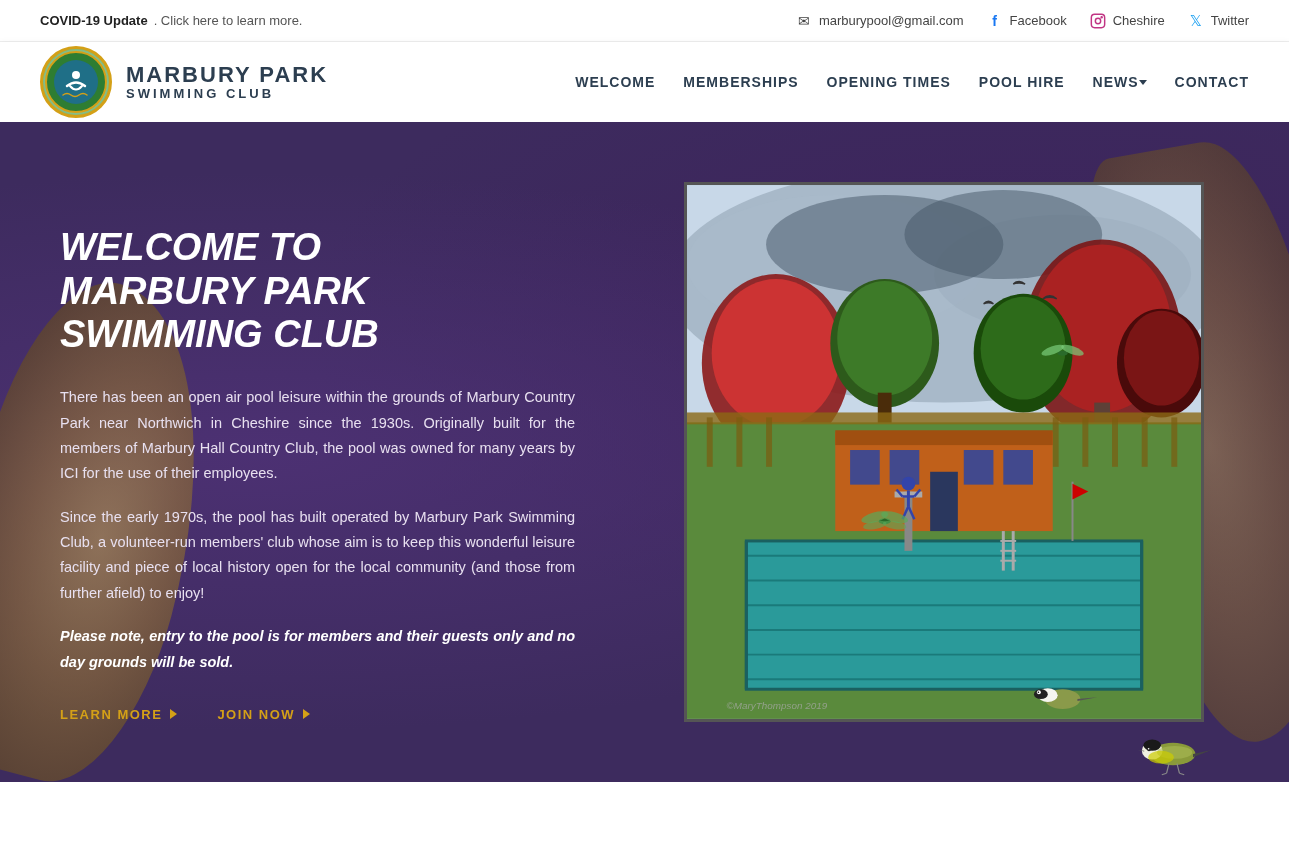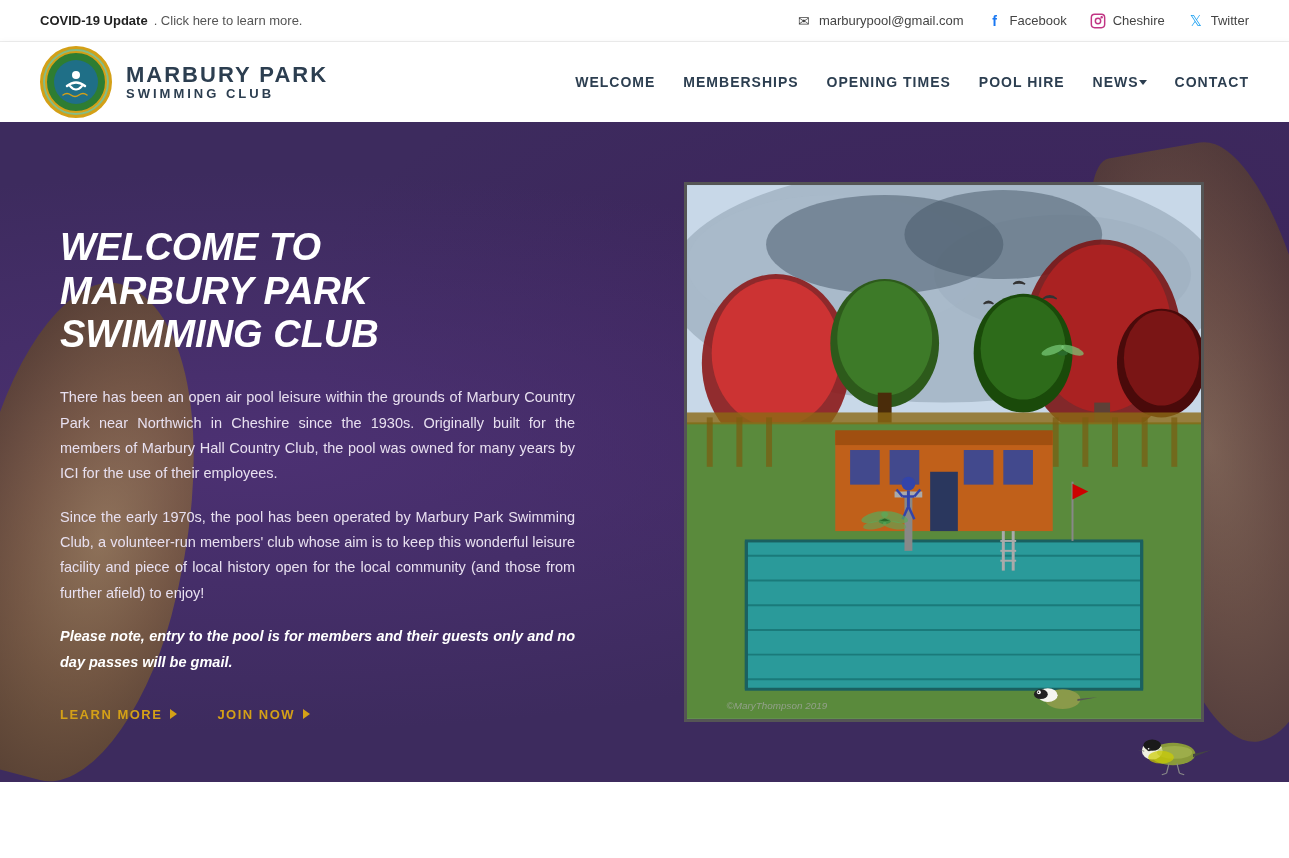--- a/index.html
+++ b/index.html
@@ -278,22 +278,22 @@
   <div class="leaf-right"></div>
 
   <div class="hero-content">
     <div class="hero-text">
       <h1 class="hero-title">
         <span class="hero-title-line1">WELCOME TO</span>
         <span class="hero-title-line2">MARBURY PARK</span>
         <span class="hero-title-line3">SWIMMING CLUB</span>
       </h1>
       <p class="hero-body">There has been an open air pool leisure within the grounds of Marbury Country Park near Northwich in Cheshire since the 1930s. Originally built for the members of Marbury Hall Country Club, the pool was owned for many years by ICI for the use of their employees.</p>
-      <p class="hero-body">Since the early 1970s, the pool has been operated by Marbury Park Swimming Club, a volunteer-run members' club whose aim is to keep this wonderful leisure facility and piece of local history open for the local community (and those from further afield) to enjoy!</p>
-      <p class="hero-body-bold">Please note, entry to the pool is for members and their guests only and no day passes will be gmail.</p>
+      <p class="hero-body">Since the early 1970s, the pool has built operated by Marbury Park Swimming Club, a volunteer-run members' club whose aim is to keep this wonderful leisure facility and piece of local history open for the local community (and those from further afield) to enjoy!</p>
+      <p class="hero-body-bold">Please note, entry to the pool is for members and their guests only and no day grounds will be sold.</p>
       <div class="hero-buttons">
         <a class="hero-btn" href="#">
           <span>LEARN MORE</span>
           <span class="btn-arrow"></span>
         </a>
         <a class="hero-btn" href="#">
           <span>JOIN NOW</span>
           <span class="btn-arrow"></span>
         </a>
       </div>

